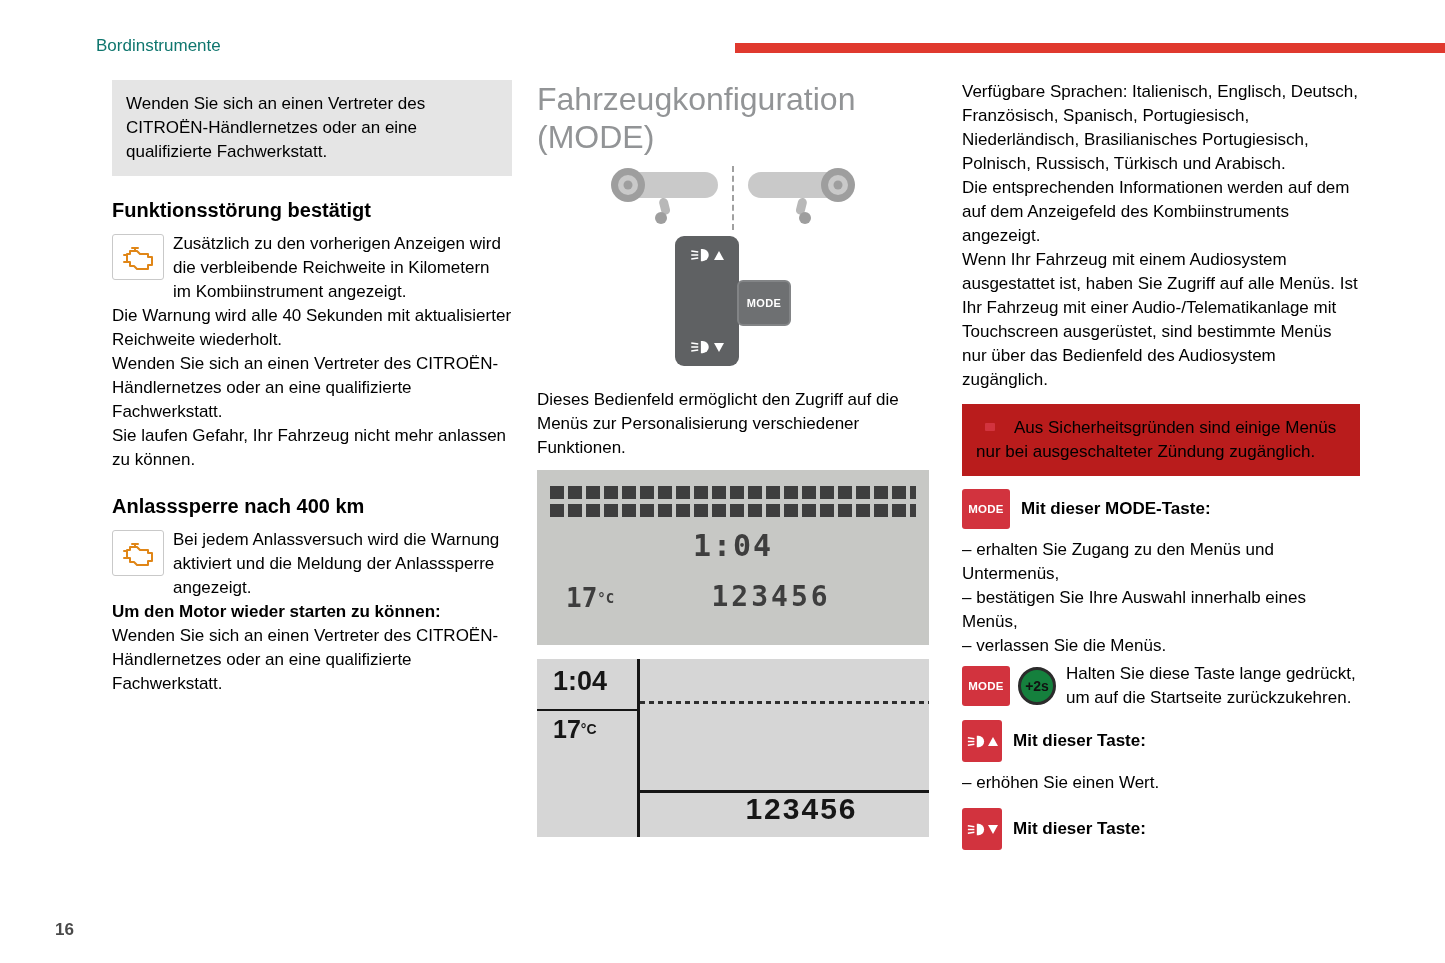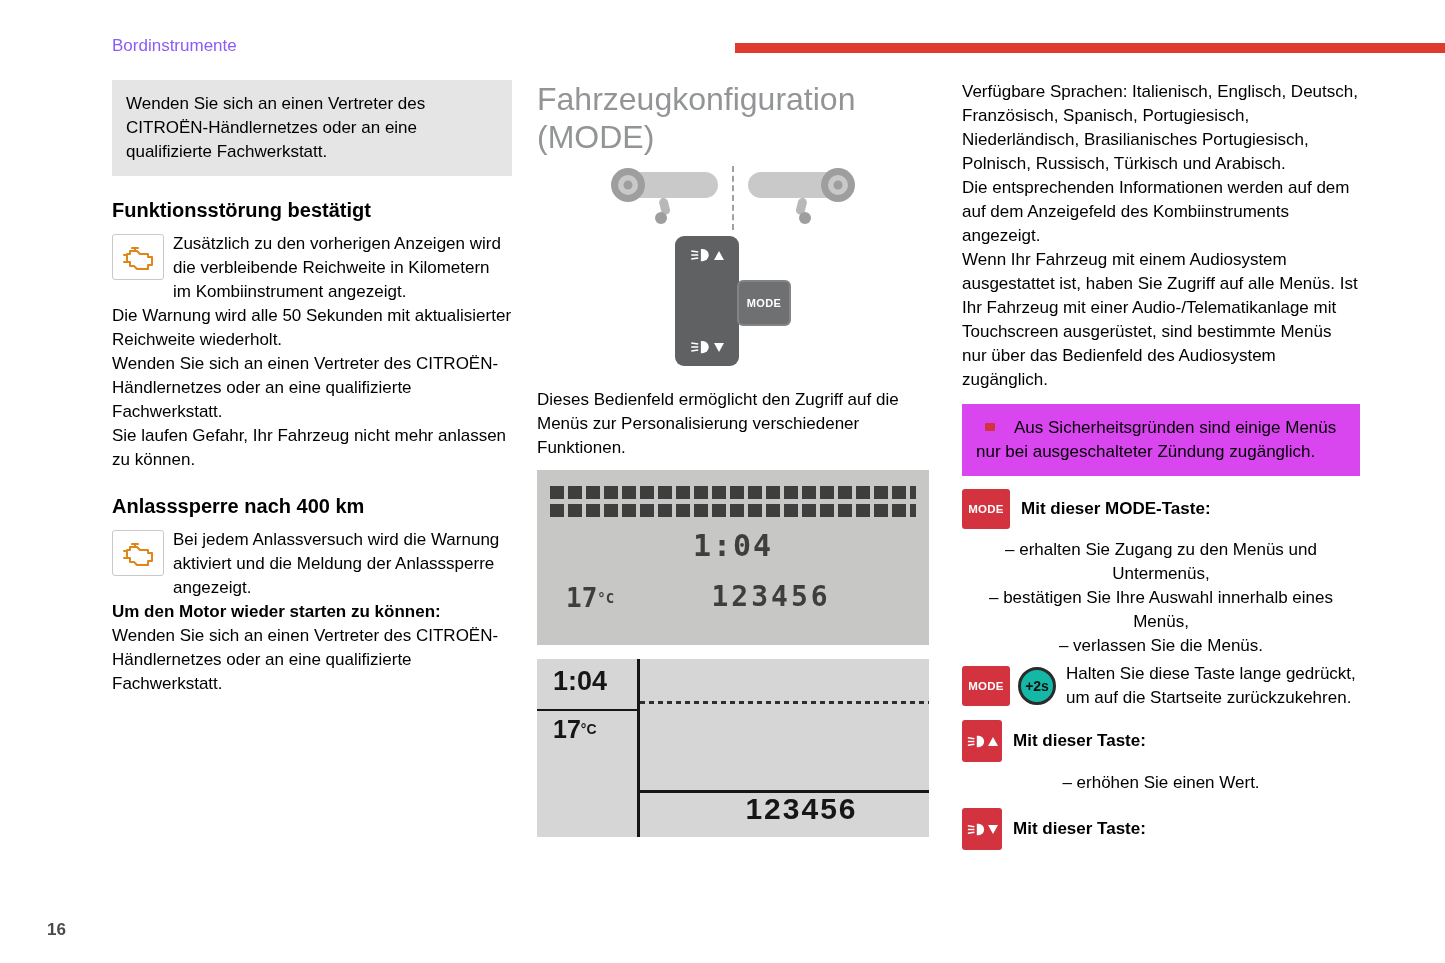--- a/index.html
+++ b/index.html
@@ -4,21 +4,21 @@
 <style>
   * { margin:0; padding:0; box-sizing:border-box; }
   html,body { background:#fff; }
   body {
     width:1445px; height:963px; position:relative; overflow:hidden;
     font-family:"Liberation Sans", sans-serif; color:#000;
     font-size:17px; line-height:24px;
   }
 
   
-  .header-title { position:absolute; left:112px; top:34px; font-size:17px; color:#8b5cf6; }
+  .header-title { position:absolute; left:96px; top:34px; font-size:17px; color:#0f766e; }
   .header-bar   { position:absolute; left:735px; top:43px; width:710px; height:10px; background:#e0392e; }
 
   
   .col { position:absolute; top:80px; }
   .col-left  { left:112px; width:400px; }
   .col-mid   { left:537px; width:392px; }
   .col-right { left:962px; width:398px; }
 
   p { margin:0; }
   .bold { font-weight:bold; }
@@ -76,42 +76,42 @@
   .lcd-time   { position:absolute; left:16px; top:10px; font-size:27px; font-weight:bold; }
   .lcd-hline  { position:absolute; left:0; top:50px; width:100px; height:2px; background:#161616; }
   .lcd-temp   { position:absolute; left:16px; top:58px; font-size:25px; font-weight:bold; }
   .lcd-dashed { position:absolute; left:103px; right:0; top:42px; height:3px;
     background:repeating-linear-gradient(90deg,#2e2e2e 0 5px, rgba(0,0,0,0) 5px 9px); }
   .lcd-bottom-line { position:absolute; left:103px; right:0; top:131px; height:3px; background:#161616; }
   .lcd-odo { position:absolute; left:103px; right:0; top:138px; text-align:center;
     font-size:30px; font-weight:bold; letter-spacing:2px; padding-left:34px; }
 
   
-  .safety-box { background:#d946ef; padding:12px 14px; margin:12px 0 10px; }
+  .safety-box { background:#b91c1c; padding:12px 14px; margin:12px 0 10px; }
   .excl { float:left; width:24px; margin:3px 12px 2px 2px; }
   .excl-bar { width:10px; height:23px; background:#d2333e; margin:0 auto; border-radius:1px; }
   .excl-dot { width:10px; height:8px; background:#d2333e; margin:4px auto 0; border-radius:1px; }
 
   .icon-row { display:flex; align-items:center; gap:11px; margin:13px 0 9px; }
   .red-btn {
     flex:0 0 auto; width:48px; height:40px; background:#d2333e; border-radius:3px;
     color:#fff; font-weight:bold; font-size:11.5px; letter-spacing:.3px;
     display:flex; align-items:center; justify-content:center;
   }
   .arrow-btn {
     flex:0 0 auto; width:40px; height:42px; background:#d2333e; border-radius:3px;
     display:flex; align-items:center; justify-content:center; gap:3px;
   }
   .badge-2s {
     flex:0 0 auto; width:38px; height:38px; border:3px solid #2b2b2b; border-radius:50%;
-    background:#14b8a6; color:#111; font-weight:bold; font-size:14px;
+    background:#15803d; color:#111; font-weight:bold; font-size:14px;
     display:flex; align-items:center; justify-content:center;
   }
   .float-icons { float:left; display:flex; align-items:center; gap:8px; margin:2px 10px 2px 0; height:44px; }
-  .list-para { margin:0;text-align:center; }
+  .list-para { margin:0; }
   .hold-para { margin:4px 0 10px; }
 </style>
 </head>
 <body>
 
 <div class="header-title">Bordinstrumente</div>
 <div class="header-bar"></div>
 
 <div class="col col-left">
 
@@ -126,21 +126,21 @@
       <svg width="38" height="30" viewBox="0 0 38 30" aria-hidden="true">
         <g fill="none" stroke="#e08617" stroke-width="2" stroke-linejoin="round" stroke-linecap="round">
           <path d="M11 9 h7 l3 3 h8 v3 h4 v8 h-4 v4 h-11 l-3 -3 h-4 v-4 H8 v-8 h3 z"></path>
           <path d="M13 6 h6 M16 6 v3"></path>
           <path d="M5 13 h3 M5 20 h3"></path>
         </g>
       </svg>
     </span>
     <span>Zusätzlich zu den vorherigen Anzeigen wird die verbleibende Reichweite in Kilometern im Kombiinstrument angezeigt.</span>
   </div>
-  <p>Die Warnung wird alle 50 Sekunden mit aktualisierter Reichweite wiederholt.</p>
+  <p>Die Warnung wird alle 40 Sekunden mit aktualisierter Reichweite wiederholt.</p>
   <p>Wenden Sie sich an einen Vertreter des CITROËN-Händlernetzes oder an eine qualifizierte Fachwerkstatt.</p>
   <p>Sie laufen Gefahr, Ihr Fahrzeug nicht mehr anlassen zu können.</p>
 
   <h3>Anlasssperre nach 400 km</h3>
 
   <div class="clearfix">
     <span class="icon-box">
       <svg width="38" height="30" viewBox="0 0 38 30" aria-hidden="true">
         <g fill="none" stroke="#e08617" stroke-width="2" stroke-linejoin="round" stroke-linecap="round">
           <path d="M11 9 h7 l3 3 h8 v3 h4 v8 h-4 v4 h-11 l-3 -3 h-4 v-4 H8 v-8 h3 z"></path>
@@ -285,13 +285,13 @@
             <line x1="1" y1="8" x2="9" y2="8"></line>
             <line x1="1" y1="12.5" x2="9" y2="11.5"></line>
         </g>
       </svg>
       <span class="tri tri-down"></span>
     </span>
     <span class="bold">Mit dieser Taste:</span>
   </div>
 </div>
 
-<div style="position:absolute; left:47px; top:918px; font-weight:bold; color:#4a4a4a;">16</div>
+<div style="position:absolute; left:55px; top:918px; font-weight:bold; color:#4a4a4a;">16</div>
 
 </body></html>

